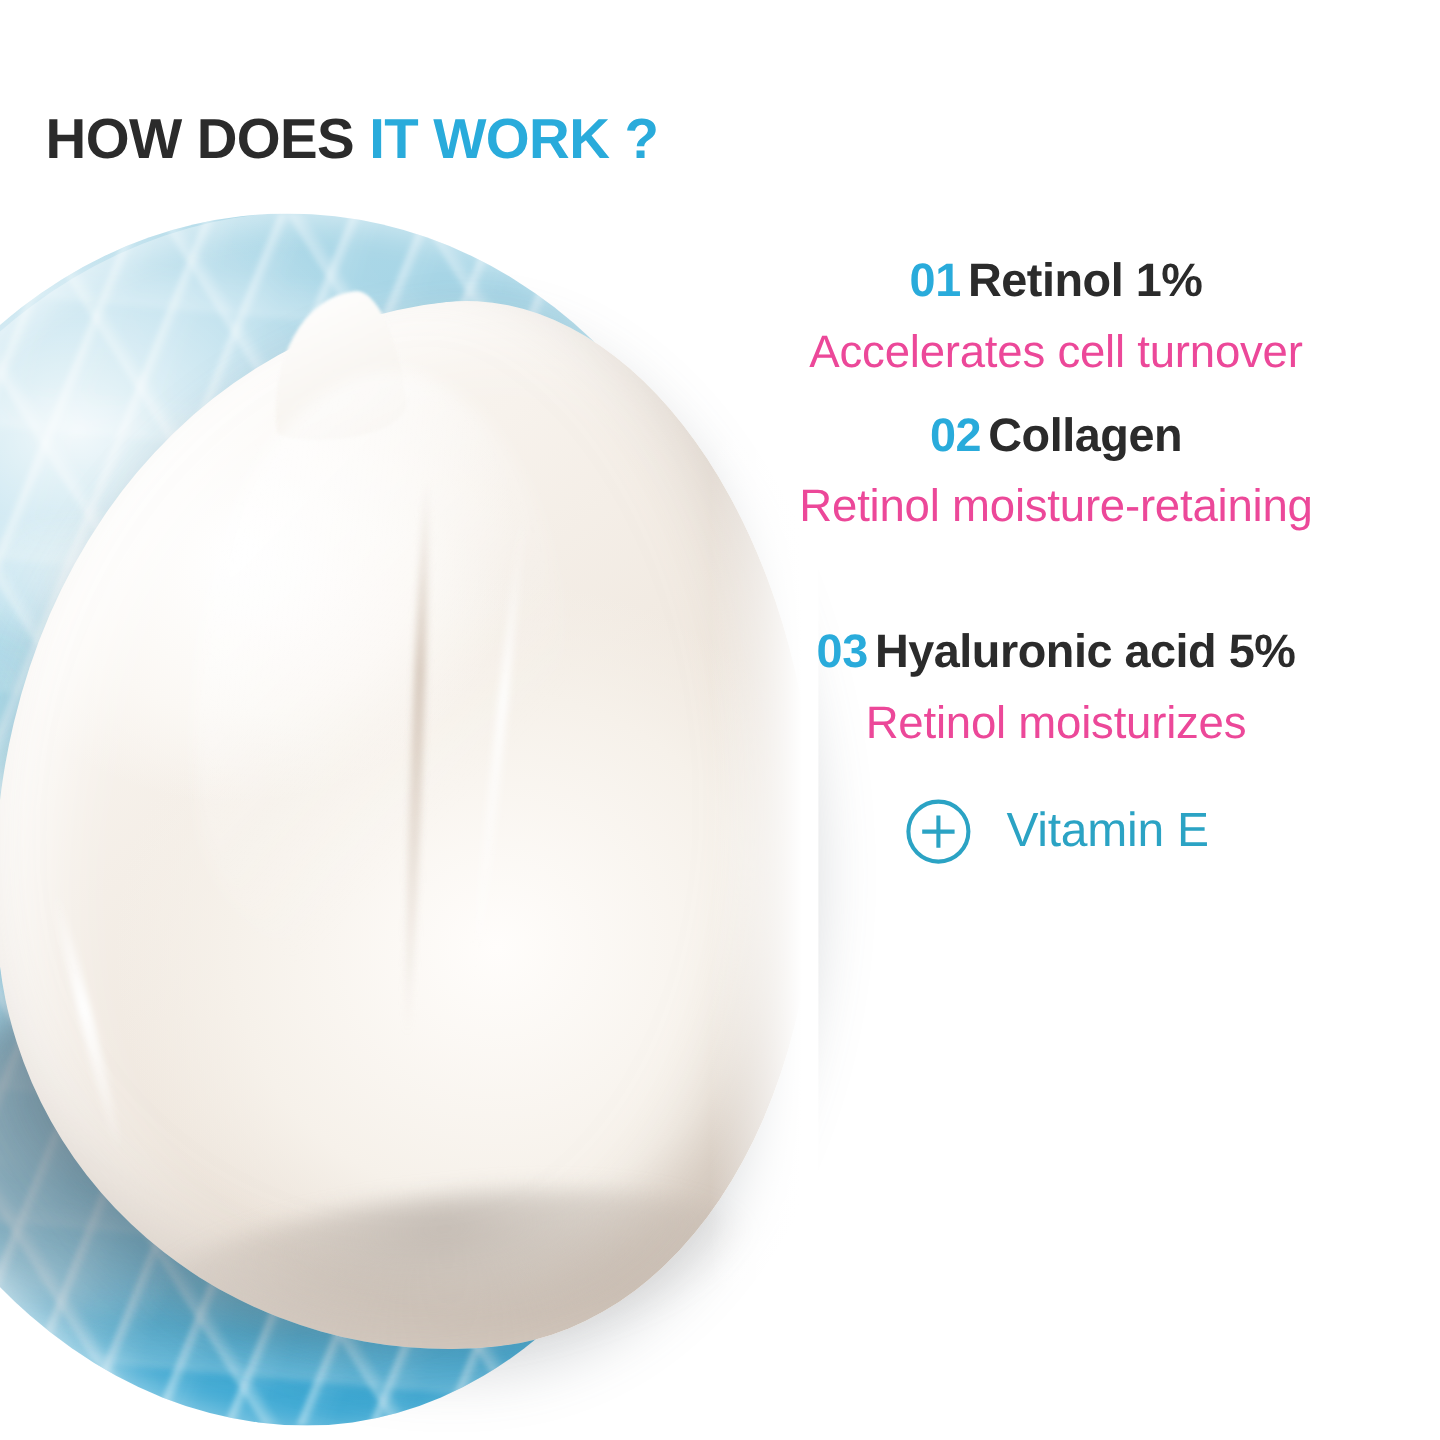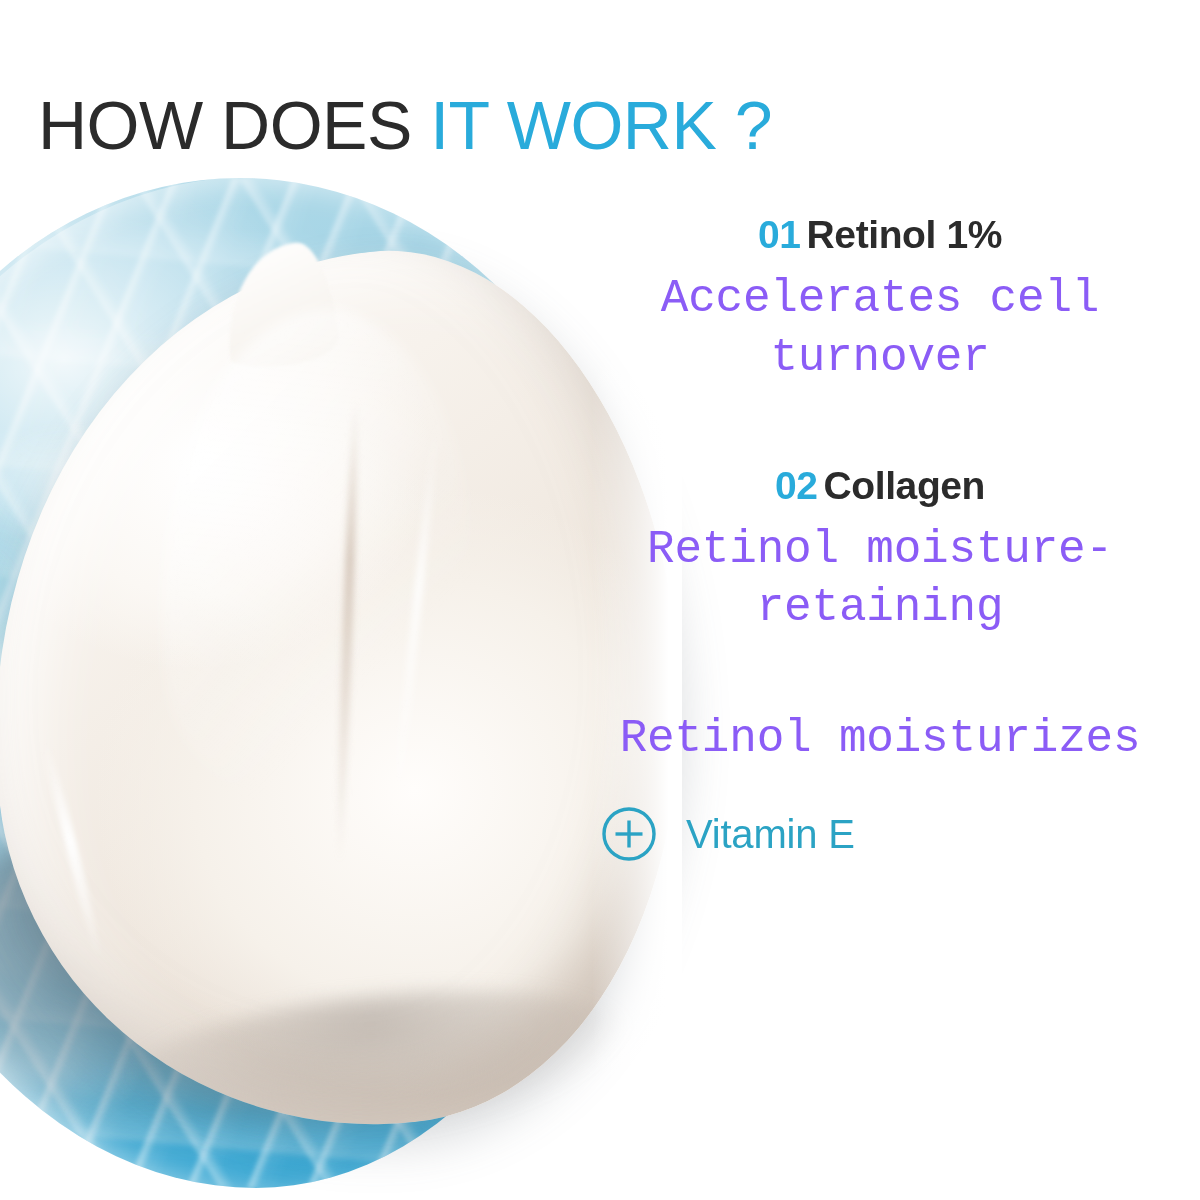--- a/index.html
+++ b/index.html
@@ -19,23 +19,23 @@
     width: 1200px;
     height: 1200px;
     background: #ffffff;
     overflow: hidden;
   }
 
   
   .title {
     position: absolute;
     left: 38px;
-    top: 44px;
-    font-size: 68px;
-    font-weight: 400;
+    top: 60px;
+    font-size: 47px;
+    font-weight: 700;
     letter-spacing: -0.5px;
     line-height: 1.05;
     white-space: nowrap;
     color: #2b2b2b;
     user-select: none;
   }
   .title .accent { color: #29ABDB; }
 
   
   .product-photo {
@@ -231,38 +231,38 @@
     color: #2b2b2b;
     line-height: 1.28;
     letter-spacing: -0.4px;
   }
   .feature-num {
     color: #29ABDB;
     font-weight: 700;
     margin-right: 6px;
   }
   .feature-desc {
-    font-size: 46px;
+    font-size: 38px;
     font-weight: 300;
-    color: #8b5cf6;
+    color: #ec4899;
     line-height: 1.28;
     margin-top: 10px;
     letter-spacing: -0.2px;
-    font-family: Liberation Mono, monospace;
-  }
-
-  
-  .feature.f1 { margin-bottom: 73px; }
+  }
+
+  
+  .feature.f1 { margin-bottom: 20px; }
   .feature.f2 { margin-bottom: 72px; }
   .feature.f3 { margin-bottom: 36px; }
 
   
   .bonus {
     display: flex;
     align-items: center;
+    justify-content: center;
     gap: 28px;
     margin-top: 6px;
   }
   .plus-icon {
     flex: 0 0 auto;
     width: 58px;
     height: 58px;
     position: relative;
   }
   .plus-icon svg { display: block; }
@@ -315,20 +315,23 @@
     </div>
 
     <div class="feature f2">
       <div class="feature-head">
         <span class="feature-num">02</span><span>Collagen</span>
       </div>
       <div class="feature-desc">Retinol moisture-retaining</div>
     </div>
 
     <div class="feature f3">
+      <div class="feature-head">
+        <span class="feature-num">03</span><span>Hyaluronic acid 5%</span>
+      </div>
       <div class="feature-desc">Retinol moisturizes</div>
     </div>
 
     <div class="bonus">
       <span class="plus-icon">
         <svg width="58" height="58" viewBox="0 0 58 58" aria-hidden="true">
           <circle cx="29" cy="29" r="25" fill="none" stroke="#2BA3C4" stroke-width="3.4"></circle>
           <line x1="29" y1="15.5" x2="29" y2="42.5" stroke="#2BA3C4" stroke-width="3.4" stroke-linecap="butt"></line>
           <line x1="15.5" y1="29" x2="42.5" y2="29" stroke="#2BA3C4" stroke-width="3.4" stroke-linecap="butt"></line>
         </svg>

